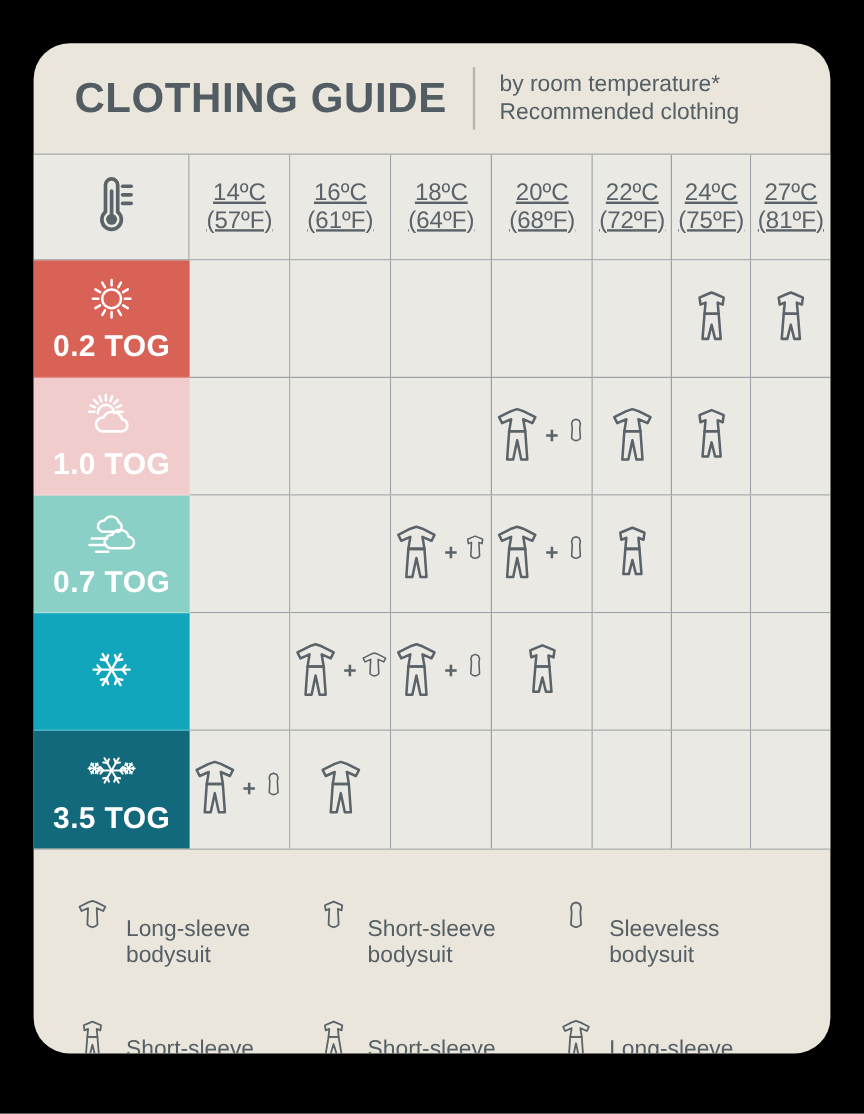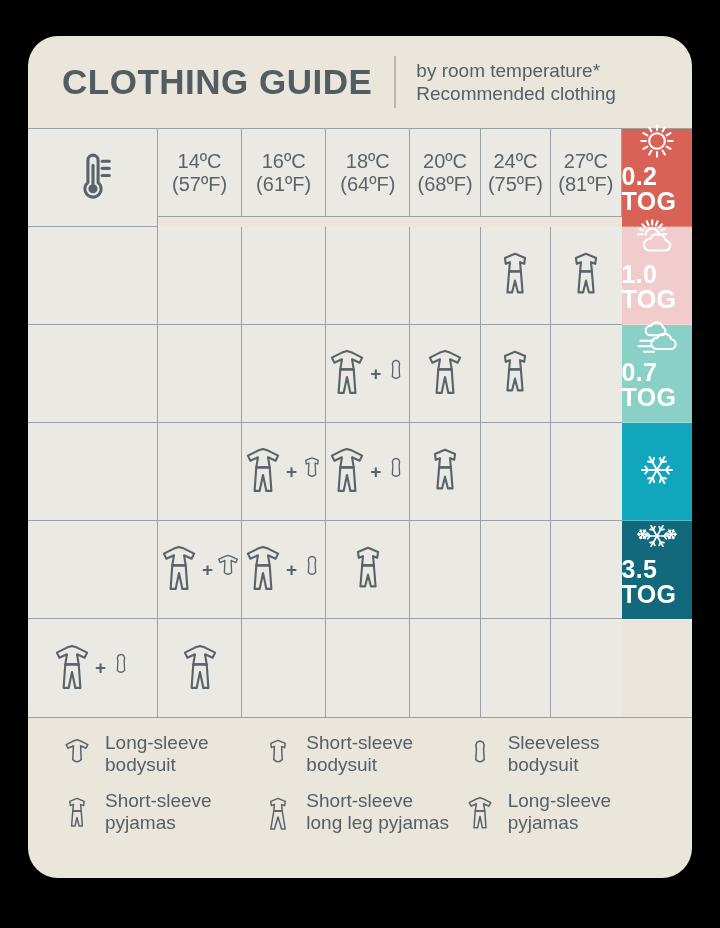--- a/index.html
+++ b/index.html
@@ -27,39 +27,39 @@
   .grid{display:grid;grid-template-columns:130px repeat(7,1fr);
         border-top:1px solid #9aa0a3;border-bottom:1px solid #9aa0a3;}
   .cell{
     background:#ebe9e4;border-right:1px solid #9aa0a3;border-bottom:1px solid #9aa0a3;
     display:flex;align-items:center;justify-content:center;box-sizing:border-box;
   }
   .grid .cell:nth-child(8n){border-right:none;}
 
   .hcell{height:88px;flex-direction:column;line-height:1.12;
          font-size:20px;color:#5a6369;}
-  .hcell span{display:block;text-align:center;}
+  .hcell span{display:block;text-align:center;text-decoration:underline;}
   .thermo-cell{background:#ebe9e4;border-right:1px solid #9aa0a3;border-bottom:1px solid #9aa0a3;
                display:flex;align-items:center;justify-content:center;}
 
   .tog{
     height:98px;display:flex;flex-direction:column;align-items:center;
     justify-content:flex-end;padding-bottom:8px;box-sizing:border-box;
     border-bottom:1px solid rgba(255,255,255,.25);position:relative;
   }
   .tog-ico{flex:1;display:flex;align-items:center;justify-content:center;padding-top:4px;}
   .tog-label{font-size:25px;font-weight:bold;color:#fff;letter-spacing:.3px;line-height:1;padding-bottom:4px;}
   .gcell{height:98px;}
 
   
   .legend{padding:14px 30px 0 30px;}
   .lrow{display:grid;grid-template-columns:1fr 1fr 1fr;margin-bottom:14px;}
   .litem{display:flex;align-items:center;gap:9px;}
   .litem .lico{flex:none;width:38px;display:flex;justify-content:center;}
-  .ltxt{font-size:19px;line-height:1.16;color:#555f66;}
+  .ltxt{font-size:19px;line-height:1.16;color:#555f66;margin-top:42px;}
 </style>
 </head>
 <body>
 
 <div class="page">
   <div class="card">
 
     <div class="hdr">
       <div class="hdr-title">CLOTHING GUIDE</div>
       <div class="hdr-sep"></div>
@@ -88,20 +88,24 @@
           <span>16ºC</span>
           <span>(61ºF)</span>
         </div>
         <div class="cell hcell">
           <span>18ºC</span>
           <span>(64ºF)</span>
         </div>
         <div class="cell hcell">
           <span>20ºC</span>
           <span>(68ºF)</span>
+        </div>
+        <div class="cell hcell">
+          <span>22ºC</span>
+          <span>(72ºF)</span>
         </div>
         <div class="cell hcell">
           <span>24ºC</span>
           <span>(75ºF)</span>
         </div>
         <div class="cell hcell">
           <span>27ºC</span>
           <span>(81ºF)</span>
         </div>
         <div class="tog" style="background:#d96257">

